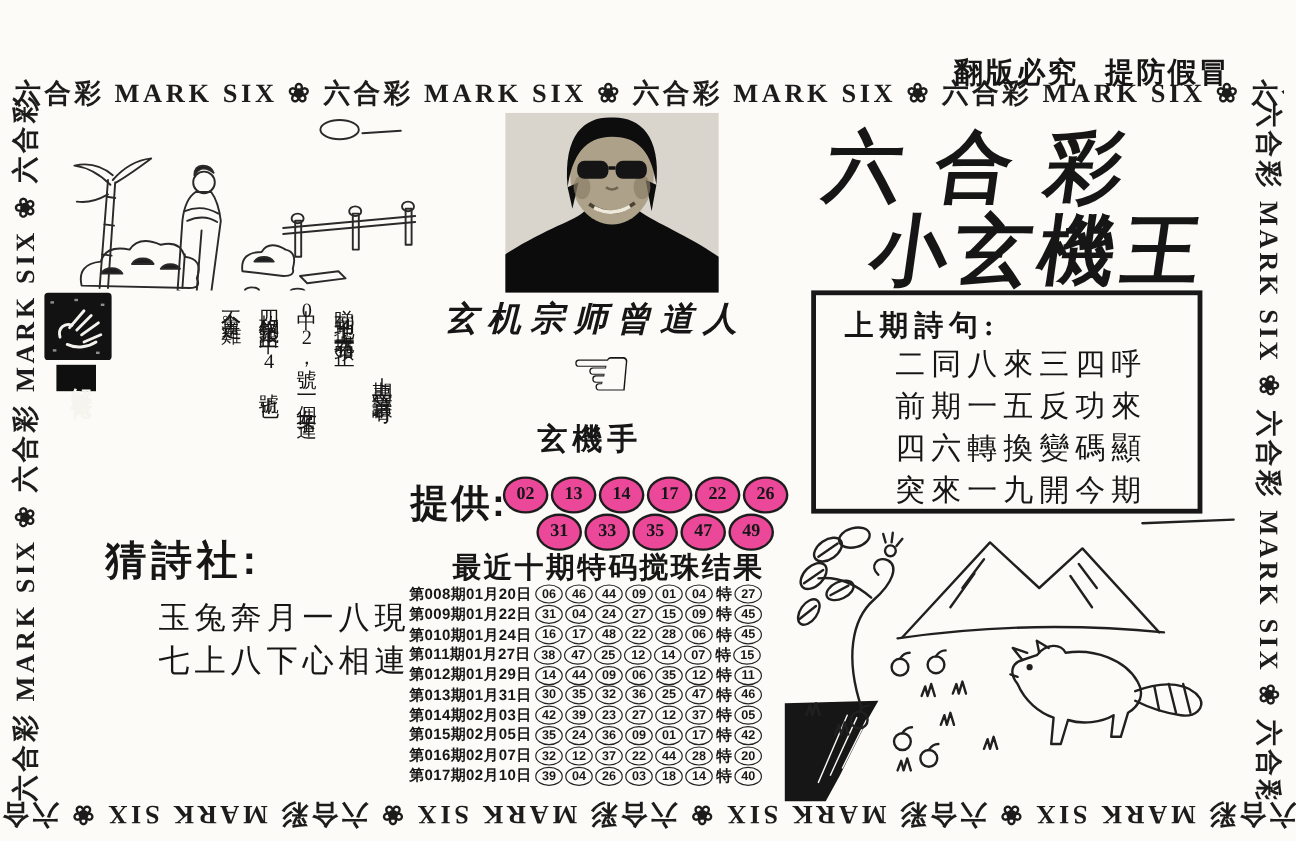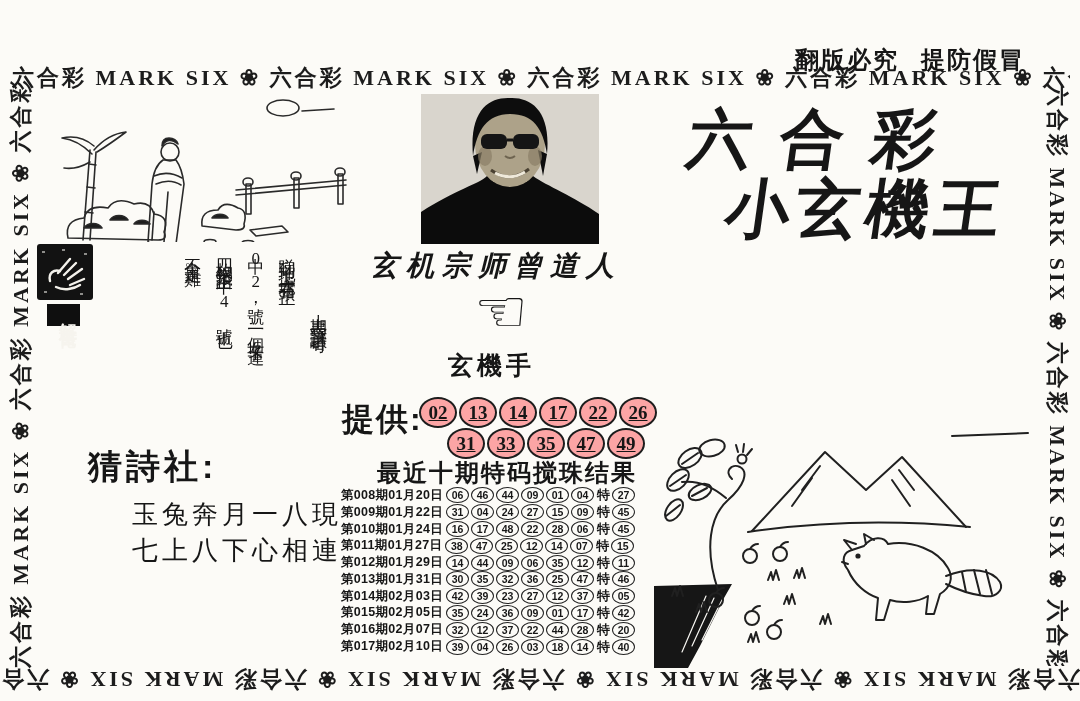--- a/index.html
+++ b/index.html
@@ -40,21 +40,21 @@
   .hand-glyph{font-size:60px;line-height:60px;}
   .hand-label{position:absolute;left:448px;top:349px;font-size:25px;font-weight:bold;letter-spacing:4px;
     font-family:"Liberation Serif",serif;}
   
   .tips-label{position:absolute;left:342px;top:398px;font-size:32px;font-weight:bold;letter-spacing:2px;}
   .tips-row{position:absolute;display:flex;gap:2px;}
   .tips-row-1{left:419px;top:397px;}
   .tips-row-2{left:447px;top:428px;}
   .oval-lg{width:34px;height:27px;border:2px solid #1d1d1d;border-radius:50%;
     display:flex;align-items:center;justify-content:center;
-    font-size:19px;font-weight:bold;font-family:"Liberation Serif",serif;background:#fca5a5;text-decoration:underline;}
+    font-size:15px;font-weight:bold;font-family:"Liberation Serif",serif;background:#ec4899;}
   
   .results-title{position:absolute;left:377px;top:457px;font-size:24px;font-weight:bold;letter-spacing:2px;}
   .results{position:absolute;left:341px;top:487px;}
   .res-row{display:flex;align-items:center;height:16.8px;}
   .res-label{font-size:12.5px;font-weight:bold;margin-right:3px;letter-spacing:0.3px;}
   .oval-sm{min-width:21px;height:14px;border:1.4px solid #222;border-radius:50%;
     display:flex;align-items:center;justify-content:center;
     font-size:10.5px;font-weight:bold;margin-right:2px;background:#fcfbf7;}
   .te-label{font-size:13px;font-weight:bold;margin:0 2px 0 1px;}
   
@@ -306,20 +306,29 @@
         <span class="oval-sm">04</span>
         <span class="oval-sm">26</span>
         <span class="oval-sm">03</span>
         <span class="oval-sm">18</span>
         <span class="oval-sm">14</span>
         <span class="te-label">特</span>
         <span class="oval-sm">40</span>
       </div>
     </div>
 
+  <div class="poem-box">
+    <div class="poem-box-title">上期詩句:</div>
+    <div id="last-poem-lines">
+        <div class="poem-line">二同八來三四呼</div>
+        <div class="poem-line">前期一五反功來</div>
+        <div class="poem-line">四六轉換變碼顯</div>
+        <div class="poem-line">突來一九開今期</div>
+      </div>
+  </div>
 
   <div class="club-title">猜詩社:</div>
   <div class="club-lines" id="club-lines">
       <div class="club-line">玉兔奔月一八現</div>
       <div class="club-line">七上八下心相連</div>
     </div>
 
   <svg class="illus-bottomright" viewBox="0 0 392 240">
     <g stroke="#202020" stroke-width="2" fill="none" stroke-linecap="round" stroke-linejoin="round">
       <line x1="300" y1="8" x2="376" y2="5"></line>

